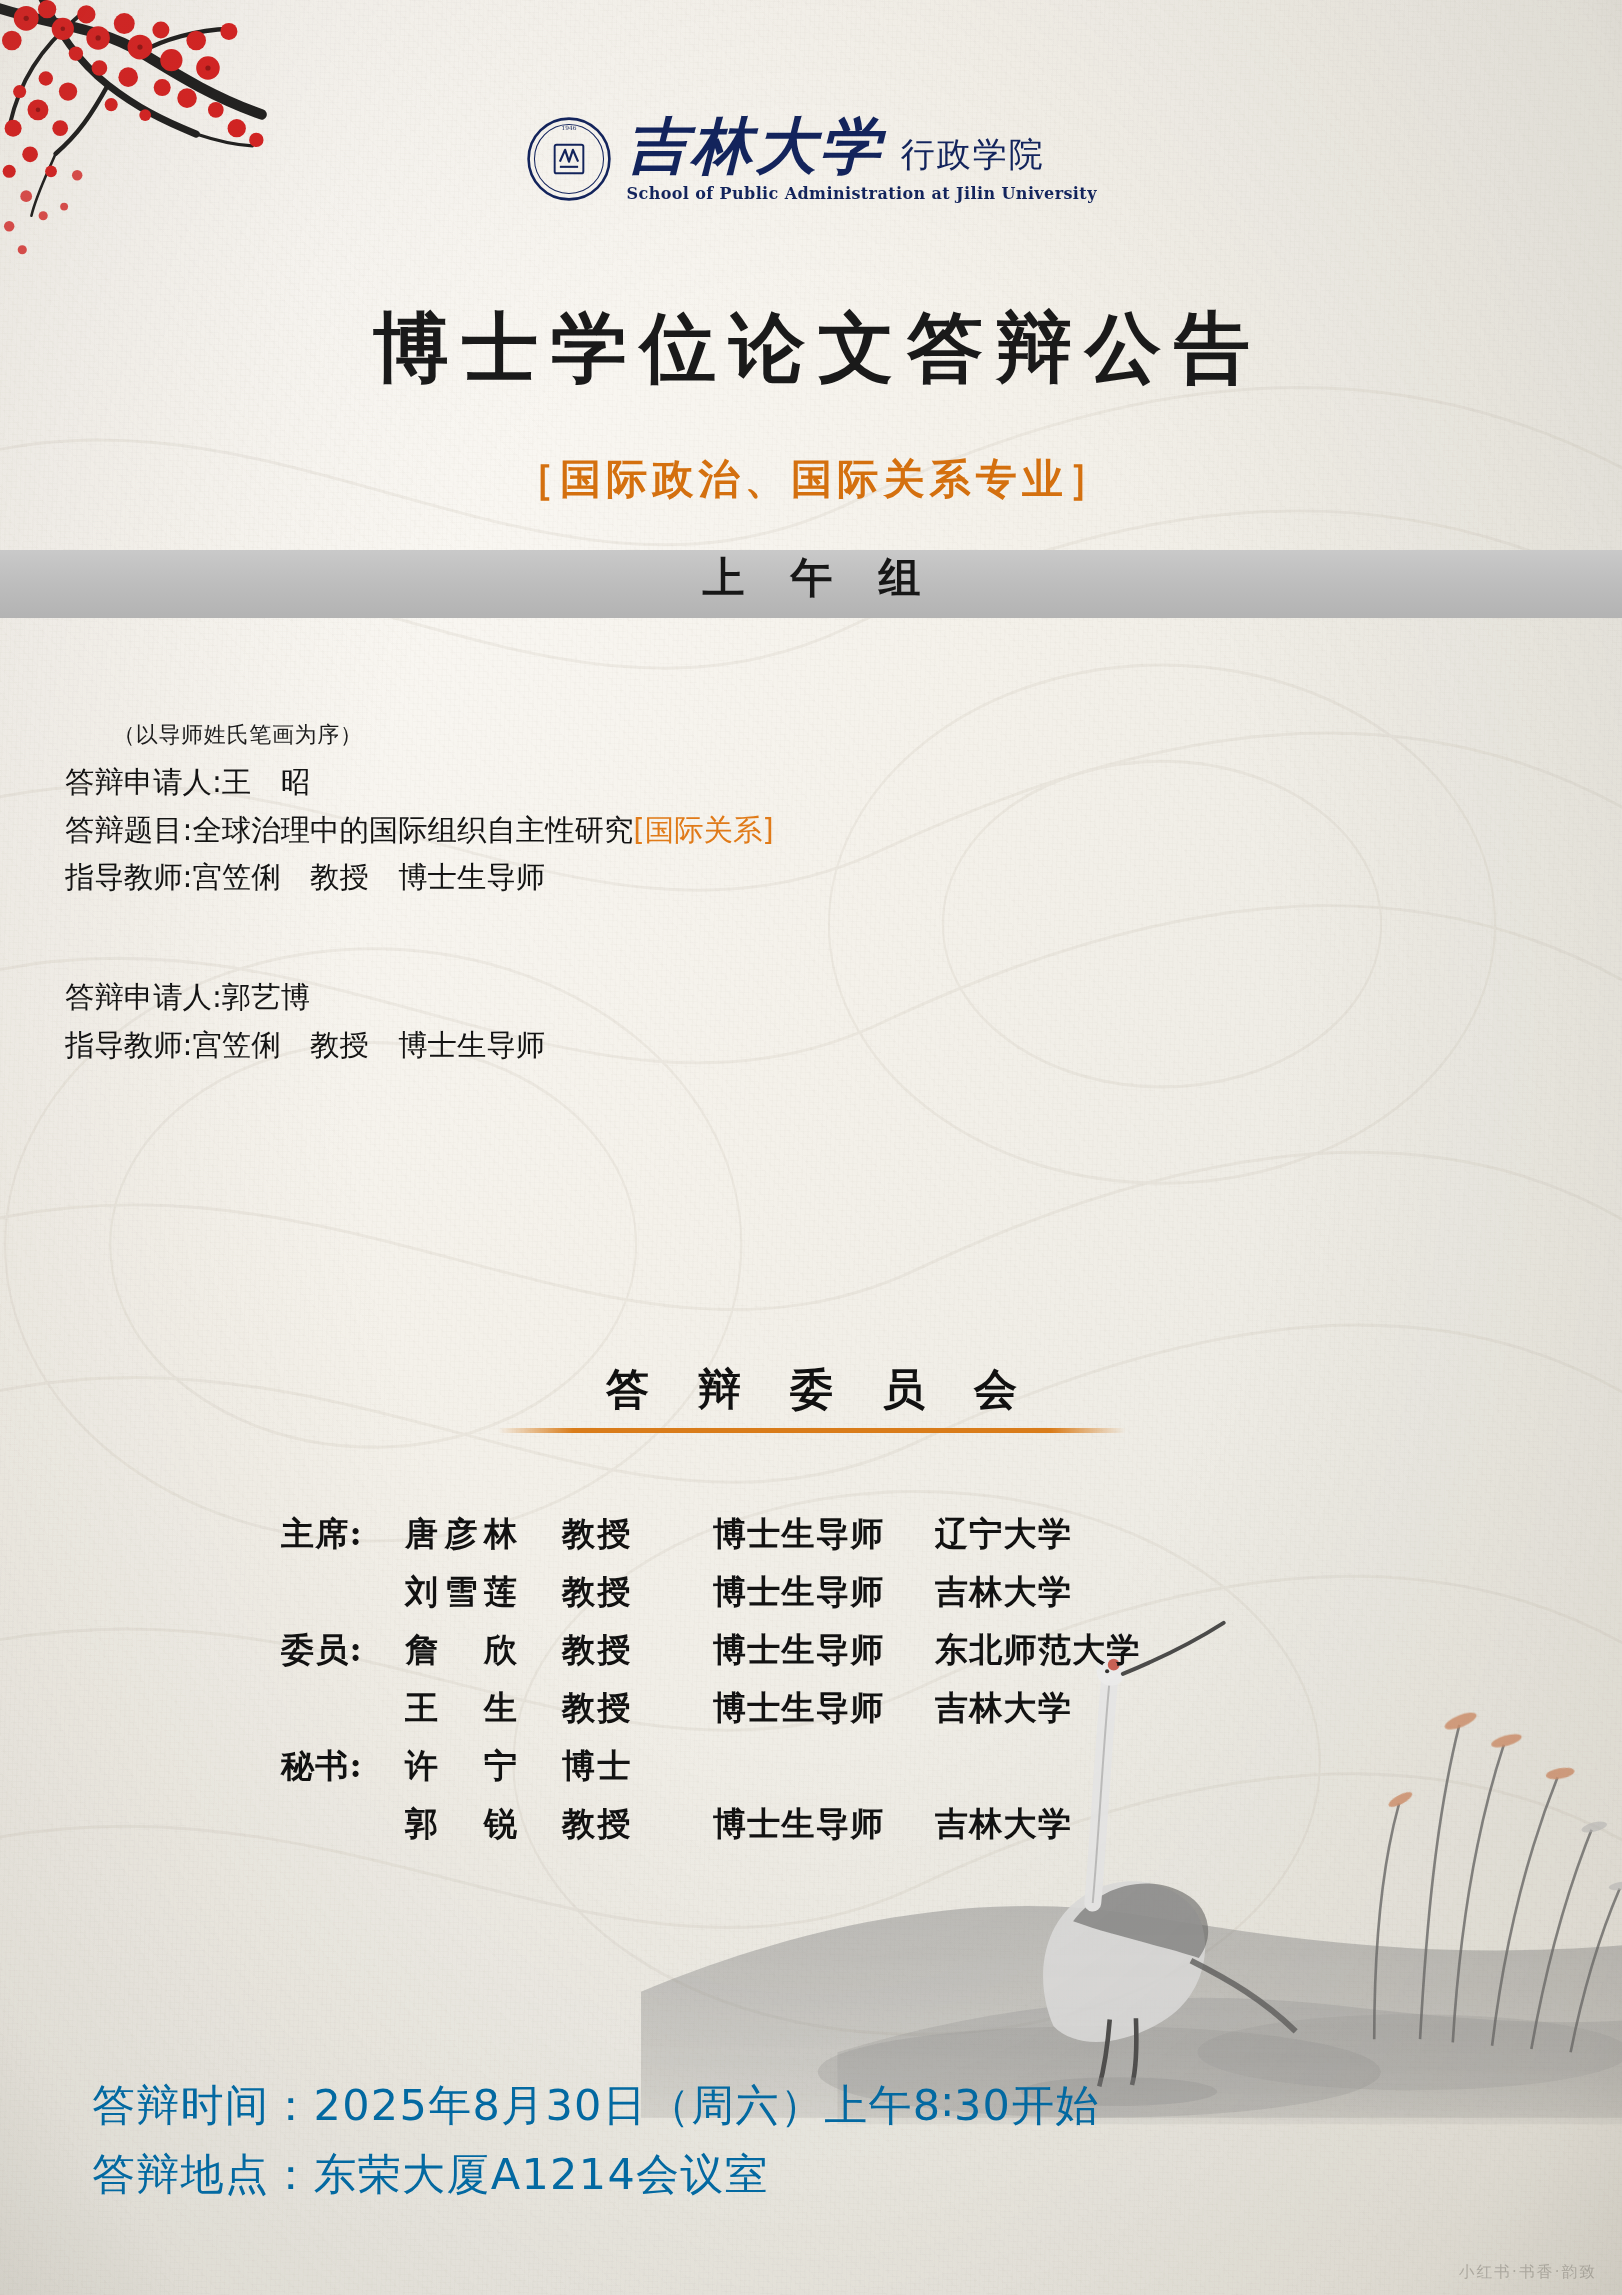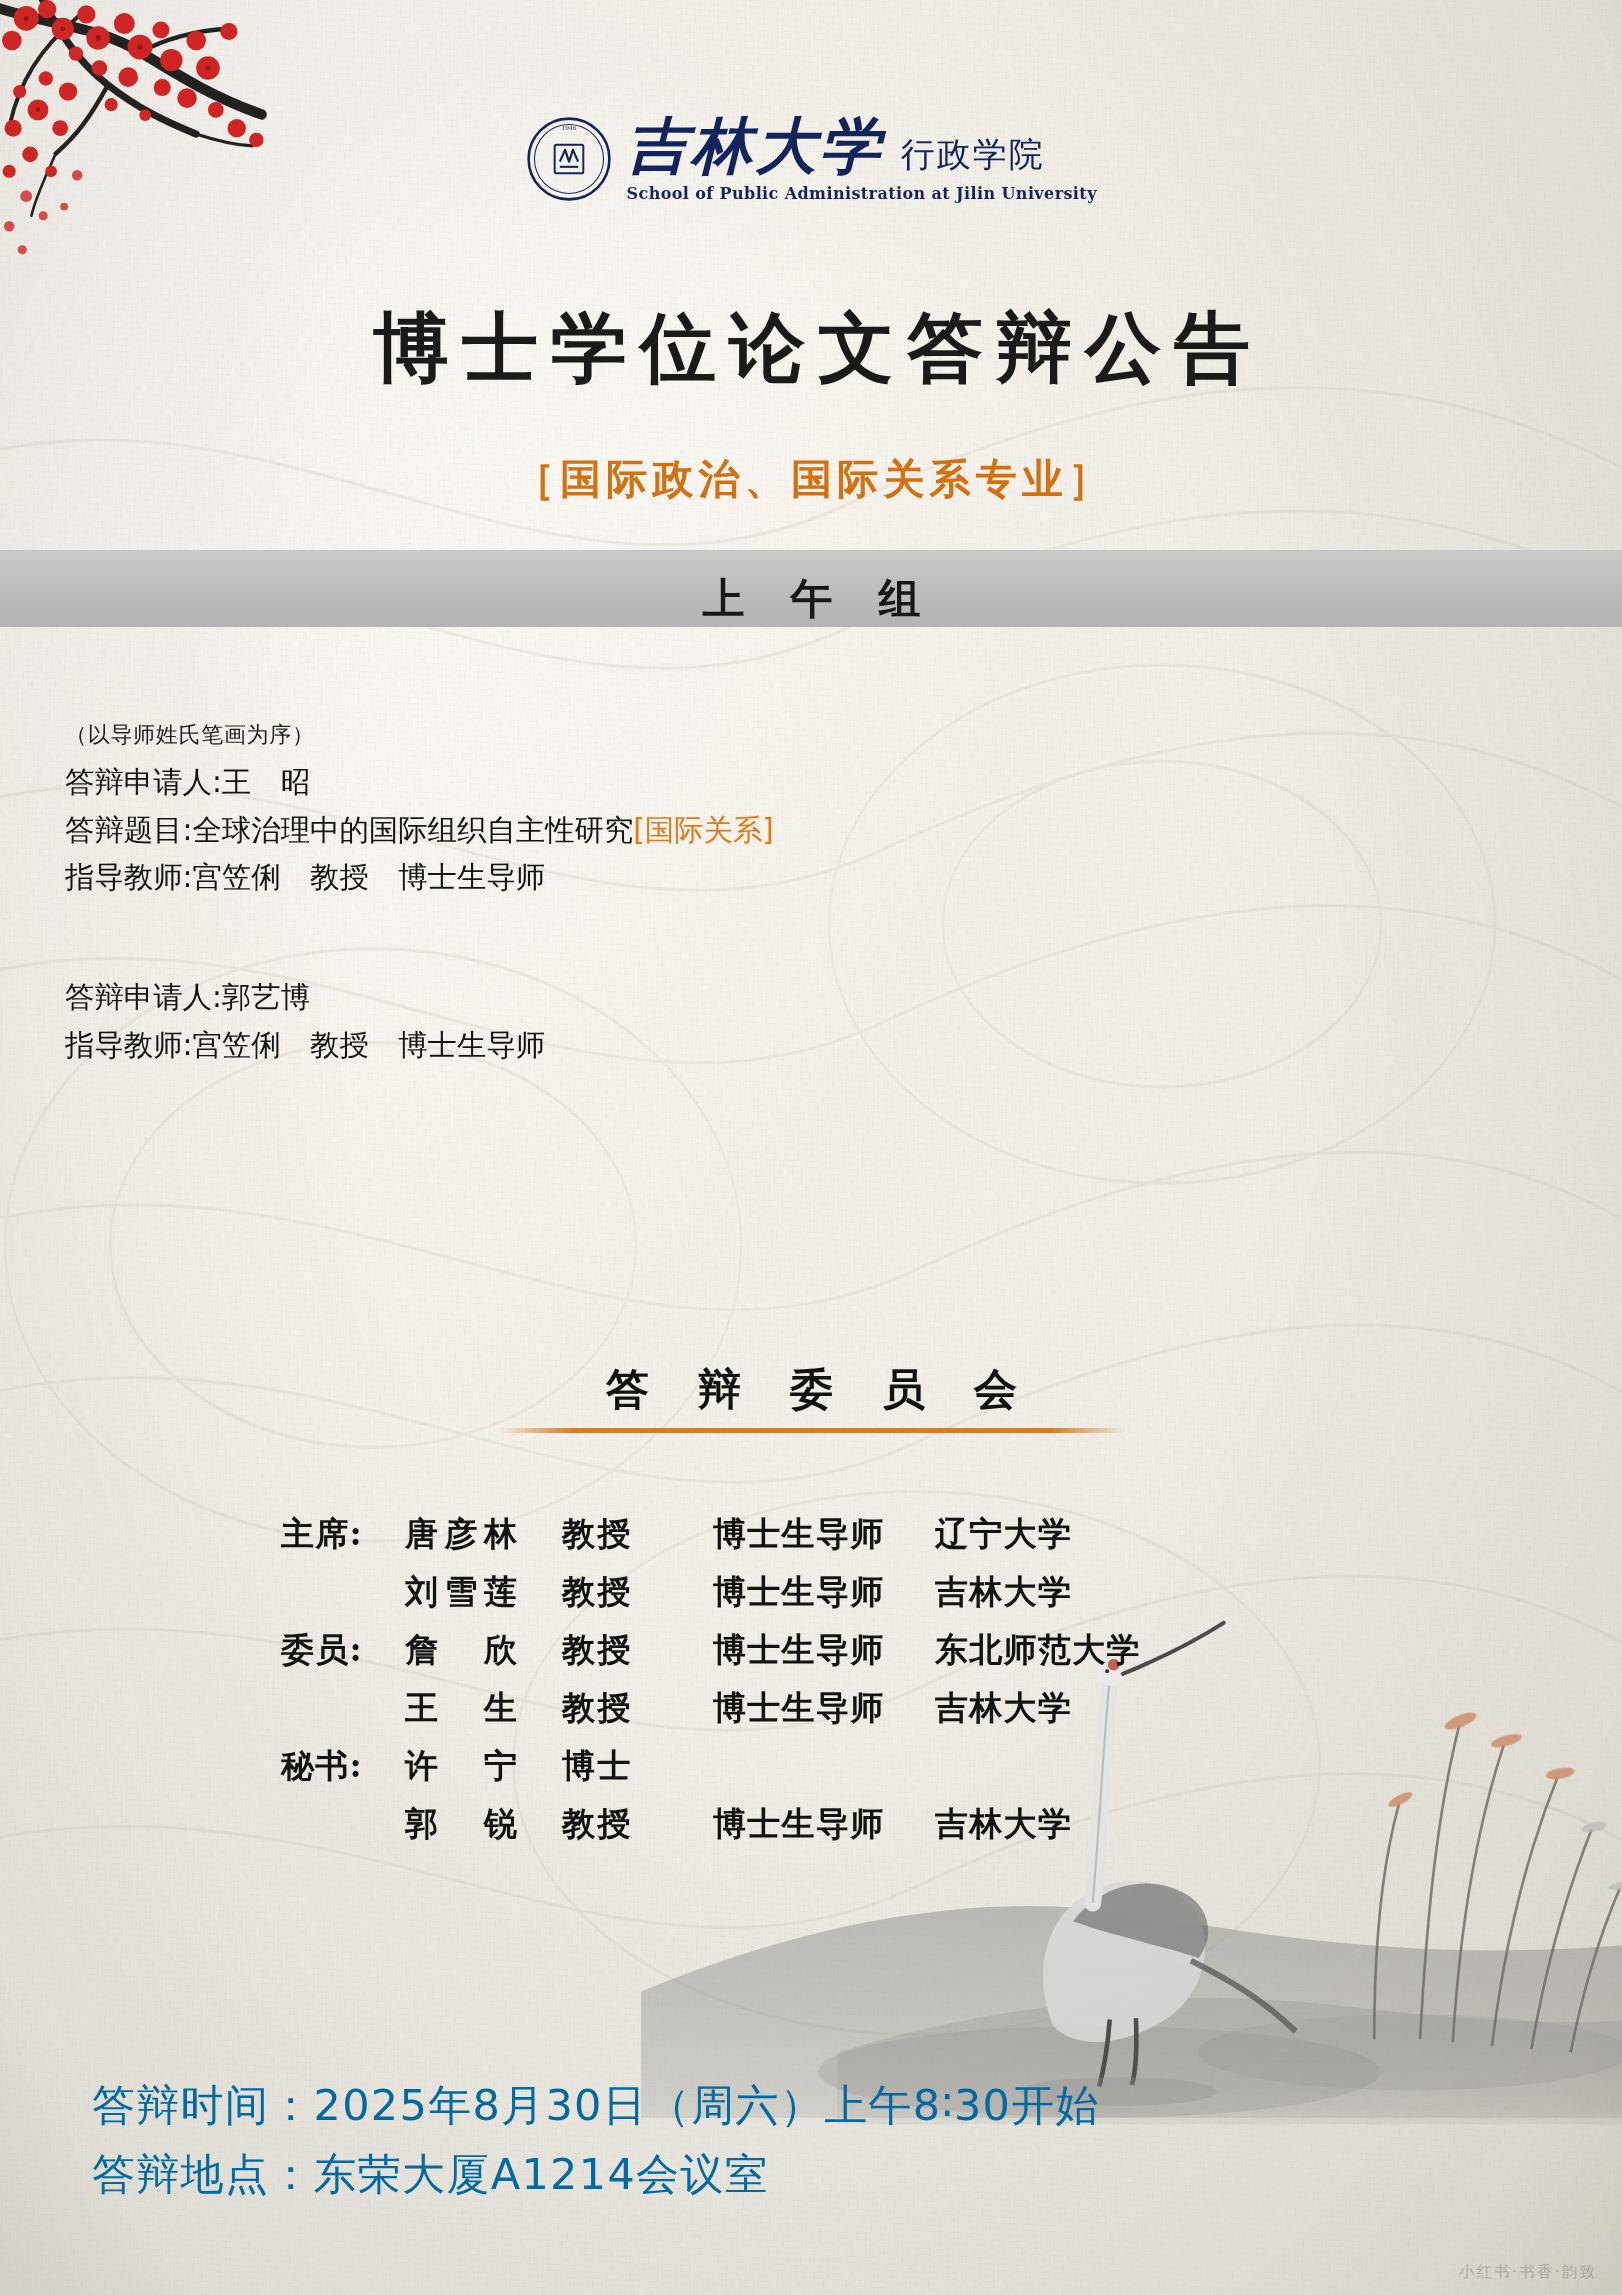--- a/index.html
+++ b/index.html
@@ -134,24 +134,24 @@
     letter-spacing: 5.2px;
     text-indent: 5.2px;
   }
 
   
   .group-band {
     position: absolute;
     left: 0;
     right: 0;
     top: 550px;
-    height: 77px;
+    height: 68px;
     background: linear-gradient(180deg, #c9c9c9 0%, #bdbdbd 50%, #b3b3b3 100%);
     display: flex;
-    align-items: flex-end;
+    align-items: flex-start;
     justify-content: center;
   }
   .group-band-text {
     font-family: "DejaVu Serif", "Liberation Serif", serif;
     font-size: 42px;
     font-weight: 700;
     color: #171717;
     letter-spacing: 15.7px;
     text-indent: 15.7px;
   }
@@ -162,20 +162,21 @@
     left: 65px;
     top: 720px;
     width: 1518px;
   }
   .order-note {
     font-family: "DejaVu Sans", "Liberation Sans", sans-serif;
     font-size: 22px;
     color: #1d1d1d;
     letter-spacing: 0.7px;
     margin-bottom: 9.2px;
+    margin-left: 48px;
   }
   .entry { margin-bottom: 37px; }
   .entry-line {
     font-family: "DejaVu Sans", "Liberation Sans", sans-serif;
     font-size: 29.4px;
     color: #141414;
     line-height: 1.62;
     white-space: nowrap;
   }
   .tag-orange { color: #e07a18; }

